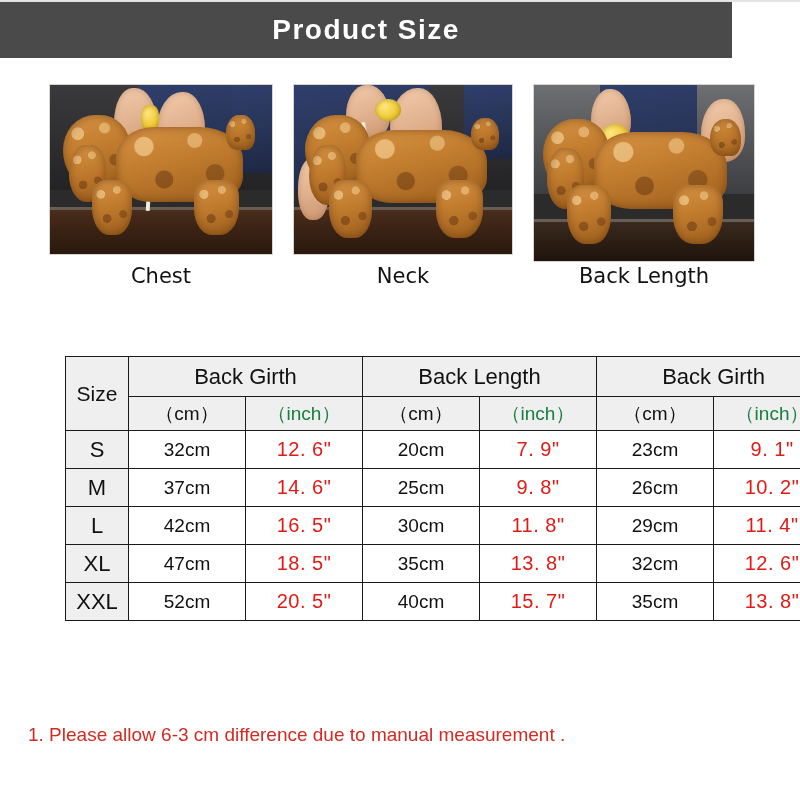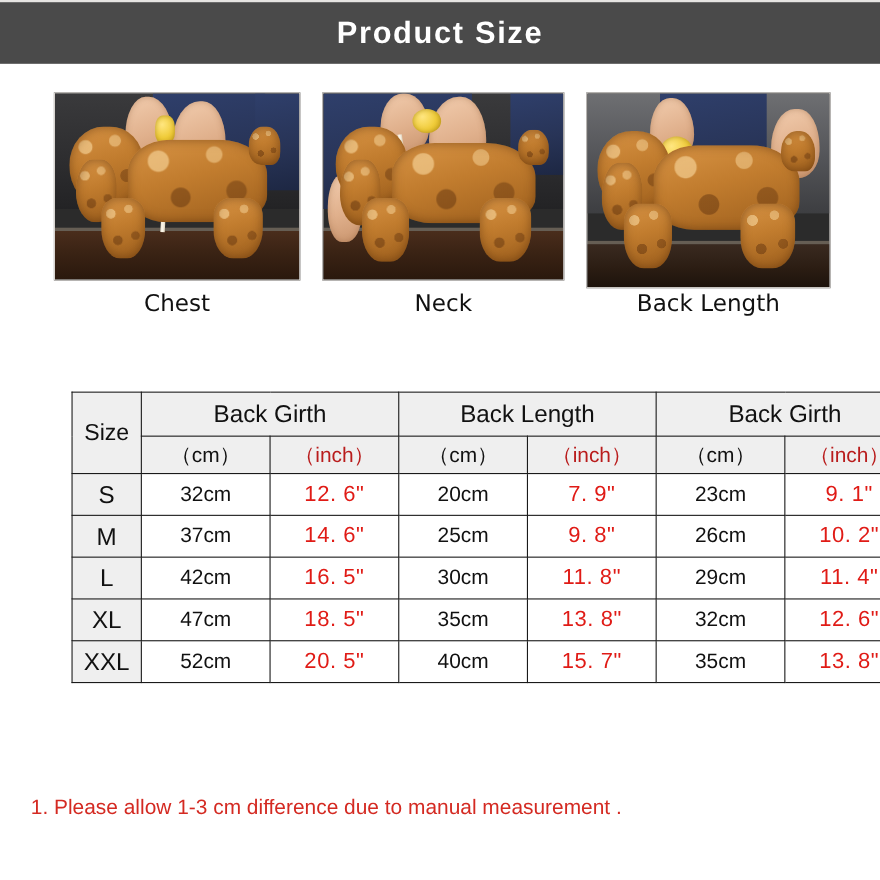--- a/index.html
+++ b/index.html
@@ -9,21 +9,21 @@
     height: 800px;
     background: #ffffff;
     font-family: "Liberation Sans", sans-serif;
     overflow: hidden;
   }
 
   
   #banner {
     position: absolute;
     left: 0; top: 2px;
-    width: 800px; height: 56px;
+    width: 732px; height: 56px;
     background: #4a4a4a;
     display: flex;
     align-items: center;
     justify-content: center;
   }
   #banner-title {
     color: #ffffff;
     font-size: 28px;
     font-weight: bold;
     letter-spacing: 1.5px;
@@ -132,21 +132,21 @@
     font-size: 21px;
     color: #111111;
     width: 63px;
   }
   .hdr-unit {
     background: #efefef;
     height: 34px;
     font-size: 19px;
     color: #111111;
   }
-  .hdr-unit.inch { color: #b91c1c; }
+  .hdr-unit.inch { color: #15803d; }
   .size-cell {
     background: #efefef;
     font-size: 22px;
     color: #111111;
     height: 38px;
   }
   .val-cm {
     background: #ffffff;
     font-size: 19px;
     color: #111111;
@@ -328,14 +328,14 @@
       <td class="val-inch">20. 5"</td>
       <td class="val-cm">40cm</td>
       <td class="val-inch">15. 7"</td>
       <td class="val-cm">35cm</td>
       <td class="val-inch">13. 8"</td>
     </tr>
   </tbody>
 </table>
 
 <div id="notes">
-  <div class="note-line">1. Please allow 1-3 cm difference due to manual measurement .</div>
+  <div class="note-line">1. Please allow 6-3 cm difference due to manual measurement .</div>
 </div>
 
 </body></html>

